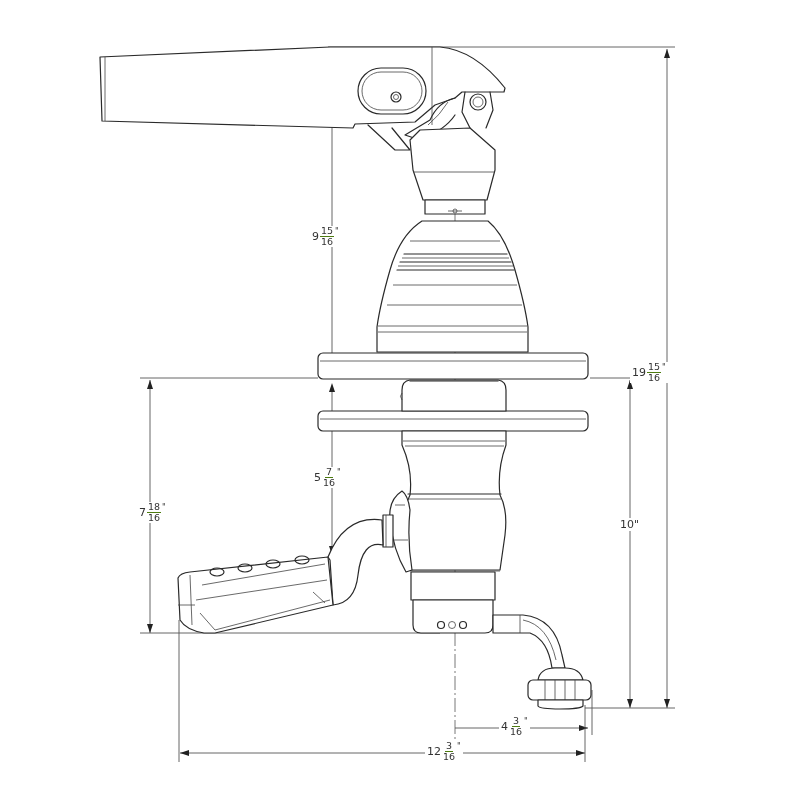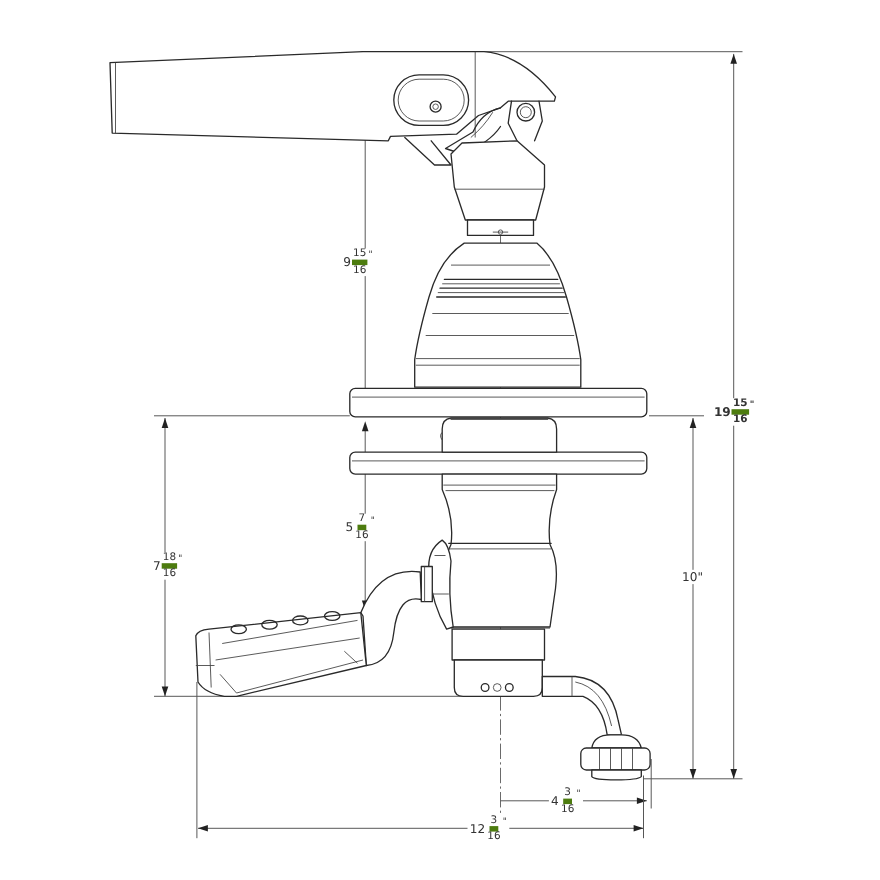--- a/index.html
+++ b/index.html
@@ -7,21 +7,21 @@
     #drawing { position: absolute; left: 0; top: 0; width: 800px; height: 800px; }
     .ln { fill: none; stroke: #2a2a2a; stroke-width: 1.2; stroke-linejoin: round; stroke-linecap: round; }
     .thin { fill: none; stroke: #444; stroke-width: 0.8; }
     .dim { fill: none; stroke: #555; stroke-width: 0.9; }
     .center { fill: none; stroke: #555; stroke-width: 0.8; stroke-dasharray: 14 3 2 3; }
     .fillw { fill: #ffffff; stroke: #2a2a2a; stroke-width: 1.2; stroke-linejoin: round; }
     .arrow { fill: #222; stroke: none; }
     .lbl { position: absolute; display: flex; align-items: center; color: #333; background: #fff; padding: 0 2px; }
     .whole { font-size: 11px; margin-right: 1px; }
     .frac { display: inline-flex; flex-direction: column; align-items: center; font-size: 9.5px; line-height: 10px; }
-    .frac .num { border-bottom: 5px solid #4d7c0f; padding: 0 1px; }
+    .frac .num { border-bottom: 1px solid #4d7c0f; padding: 0 1px; }
     .frac .den { padding: 0 1px; }
     .inch { font-size: 8px; align-self: flex-start; margin-left: 1px; margin-top: 1px; }
     .simple { font-size: 11px; }
   </style>
 </head>
 <body>
 
 <svg id="drawing" viewBox="0 0 800 800" xmlns="http://www.w3.org/2000/svg">
 
   <line class="center" x1="455" y1="170" x2="455" y2="760"></line>
@@ -173,21 +173,21 @@
 
 <div class="lbl" style="left:310px;top:226px;">
   <span class="whole">9</span>
   <span class="frac">
     <span class="num">15</span>
     <span class="den">16</span>
   </span>
   <span class="inch">"</span>
 </div>
 
-<div class="lbl" style="left:647px;top:362px;font-weight:bold;">
+<div class="lbl" style="left:630px;top:362px;">
   <span class="whole">19</span>
   <span class="frac">
     <span class="num">15</span>
     <span class="den">16</span>
   </span>
   <span class="inch">"</span>
 </div>
 
 <div class="lbl" style="left:137px;top:502px;">
   <span class="whole">7</span>

